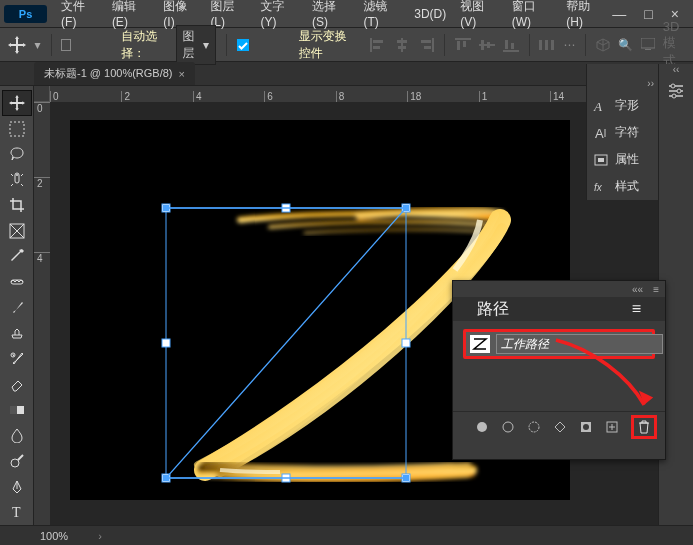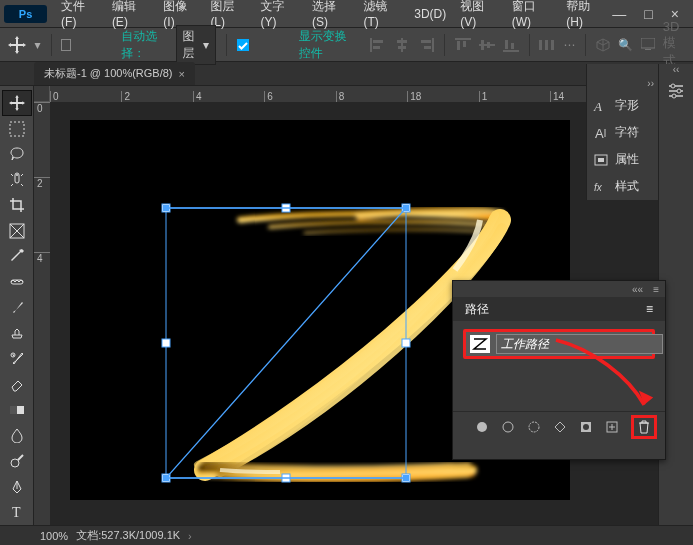--- a/index.html
+++ b/index.html
@@ -33,21 +33,21 @@
     height: 34px; background: #454545;
     display: flex; align-items: center; padding: 0 8px; gap: 8px;
     border-bottom: 1px solid #222;
   }
   .tool-icon {
     width: 24px; height: 24px; display: flex; align-items: center;
     justify-content: center; color: #ddd;
   }
   .opt-check { width: 12px; height: 12px; border: 1px solid #888; display: inline-block; vertical-align: middle; }
   .opt-check.on { background: #0af; border-color:#0af; }
-  .opt-text { color: #14b8a6; margin-left: 42px; }
+  .opt-text { color: #fef9c3; margin-left: 42px; }
   .opt-dropdown {
     background: #333; border: 1px solid #222; padding: 2px 6px;
     display: flex; align-items: center; gap: 4px;
   }
   .vr { width: 1px; height: 22px; background: #333; margin: 0 2px; }
   .option-icons { display: flex; align-items: center; gap: 8px; margin-left: 8px; }
   .grey-icon { width: 16px; height: 14px; opacity: .45; }
   .grey-icon svg, .dock-icon svg, .side-tool svg, .canvas svg { display:block; }
 
   
@@ -125,22 +125,22 @@
   .paths-panel {
     position: absolute; left: 452px; top: 280px; width: 214px; height: 180px;
     background: #3b3b3b; border: 1px solid #1a1a1a; box-shadow: 0 2px 6px rgba(0,0,0,.5);
     z-index: 20;
   }
   .paths-head {
     height: 16px; display:flex; justify-content:flex-end; align-items:center;
     gap:10px; padding-right:6px; color:#aaa; font-size:10px;
   }
   .paths-title {
-    height: 24px; display: flex; align-items: center; padding: 0 12px;
-    color: #eee; background: #2f2f2f; font-size:12px;
+    height: 24px; display: flex; align-items: center; padding: 0 24px;
+    color: #eee; background: #2f2f2f; font-size:16px;
   }
   .paths-title .menu { margin-left:auto; }
   .paths-body { padding: 8px 10px; height: 90px; }
   .path-row {
     border: 3px solid #ef1f1f; border-radius: 2px; display: flex;
     align-items: center; height: 30px; background: #595959; gap: 6px; padding:0 4px;
   }
   .path-thumb {
     width: 22px; height: 18px; background: #fff;
     display:flex; align-items:center; justify-content:center;
@@ -158,21 +158,21 @@
   .trash-box { border: 3px solid #ef1f1f; padding: 0px 3px; height:24px; display:flex; align-items:center; }
   .arrow-annot {
     position: absolute; left: 88px; top: 50px; width: 120px; height: 90px;
     pointer-events: none;
   }
 
   
   .status-bar {
     position: absolute; bottom: 0; left: 0; right: 0; height: 20px;
     background: #323232; border-top:1px solid #222;
-    display: flex; align-items: center; gap: 8px; padding-left: 40px;
+    display: flex; align-items: center; gap: 30px; padding-left: 40px;
     color: #ccc; font-size: 11px;
   }
 </style>
 </head>
 <body>
 
 <div class="menubar">
   <div class="ps-logo">Ps</div>
   <div class="menu-item">文件(F)</div>
   <div class="menu-item">编辑(E)</div>
@@ -581,15 +581,14 @@
         <svg width="12" height="14">
             <path d="M2 3h8l-1 10H3zM4 3V1h4v2M1 3h10" stroke="#ddd" fill="none"></path>
           </svg>
       </span>
     </span>
   </div>
 </div>
 
 <div class="status-bar">
   <span>100%</span>
-  <span>文档:527.3K/1009.1K</span>
   <span style="color:#888;">›</span>
 </div>
 
 </body></html>

